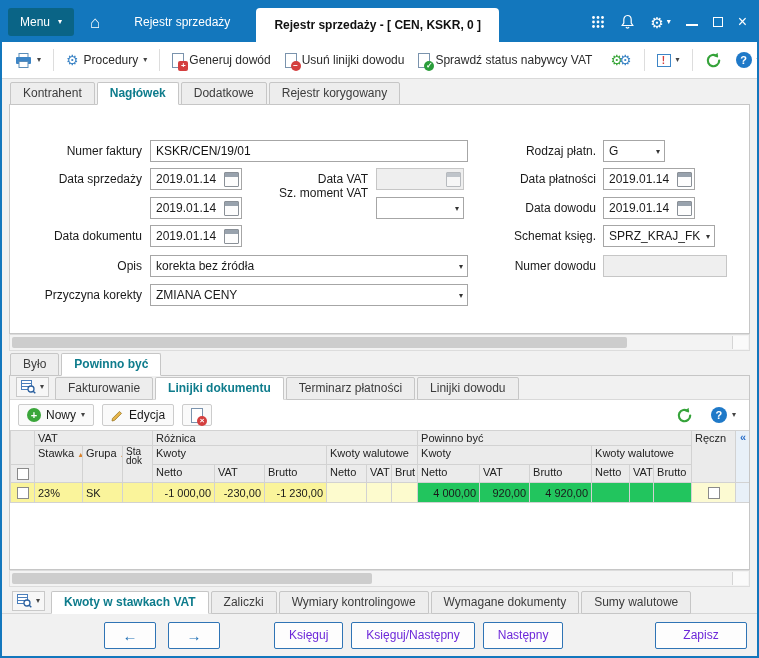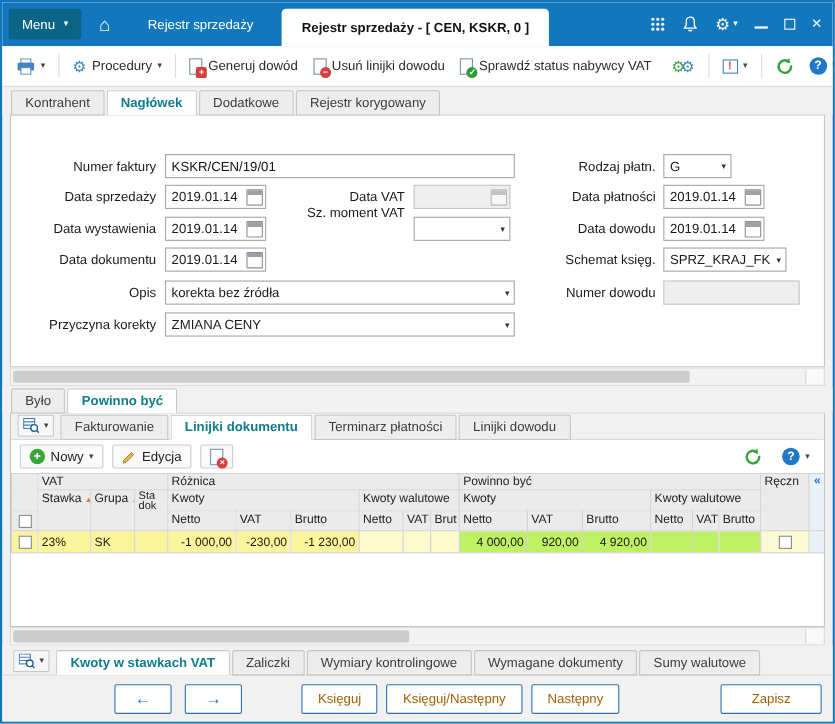--- a/index.html
+++ b/index.html
@@ -78,30 +78,30 @@
   .grid tr.h1 th{height:15px}
   .grid tr.h2 th{height:19px}
   .grid tr.h3 th{height:18px}
   .grid th.wrap{white-space:normal;font-size:10px;line-height:9px}
   .grid td{height:20px}
   .grid td.num{text-align:right}
   .grid td.c, .grid th.c{text-align:center;vertical-align:middle}
   .cb{display:inline-block;width:12px;height:12px;border:1px solid #8a8a8a;background:#fff;vertical-align:middle;cursor:pointer}
   td.yel{background:#faf49b}
   td.yel2{background:#fdfbce}
-  td.sel{background:#bef264}
+  td.sel{background:#22c55e}
   td.yel3{background:#fcfad2}
   th.rail,td.rail{background:#e8f0f8;color:#2a6fc9;font-weight:bold;text-align:center;padding:0}
   .sort{font-size:7px;color:#d9822b}
 
   .bottom-tabs{flex:0 0 26px;background:#f1f1f1}
 
   
   .bottombar{flex:1;background:#f1f1f1;border-top:1px solid #d5d5d5;display:flex;align-items:center;padding:0 10px;gap:8px}
-  .bbtn{height:27px;border:1px solid #2f74b5;background:#fdfdfd;border-radius:2px;padding:0 14px;display:flex;align-items:center;justify-content:center;color:#a16207;cursor:pointer;white-space:nowrap}
+  .bbtn{height:27px;border:1px solid #2f74b5;background:#fdfdfd;border-radius:2px;padding:0 14px;display:flex;align-items:center;justify-content:center;color:#6d28d9;cursor:pointer;white-space:nowrap}
   .bbtn.arrow{width:52px;color:#1f6fb5;font-weight:bold;font-size:15px;padding:0}
 </style>
 </head>
 <body>
 
 <div class="window">
 
   <div class="titlebar">
     <div class="menu-btn">
       <span>Menu</span>
@@ -212,21 +212,20 @@
 
     <label class="f-label" style="left:6px;top:36px;width:126px">Numer faktury</label>
     <input class="f-input" style="left: 140px; top: 35px; width: 318px;" value="KSKR/CEN/19/01">
 
     <label class="f-label" style="left:6px;top:64px;width:126px">Data sprzedaży</label>
     <div class="f-ctl" style="left:140px;top:63px;width:92px">
       <span class="v">2019.01.14</span>
       <span class="cal"></span>
     </div>
 
-    <label class="f-label" style="left:6px;top:93px;width:126px">Data wystawienia</label>
     <div class="f-ctl" style="left:140px;top:92px;width:92px">
       <span class="v">2019.01.14</span>
       <span class="cal"></span>
     </div>
 
     <label class="f-label" style="left:6px;top:121px;width:126px">Data dokumentu</label>
     <div class="f-ctl" style="left:140px;top:120px;width:92px">
       <span class="v">2019.01.14</span>
       <span class="cal"></span>
     </div>

